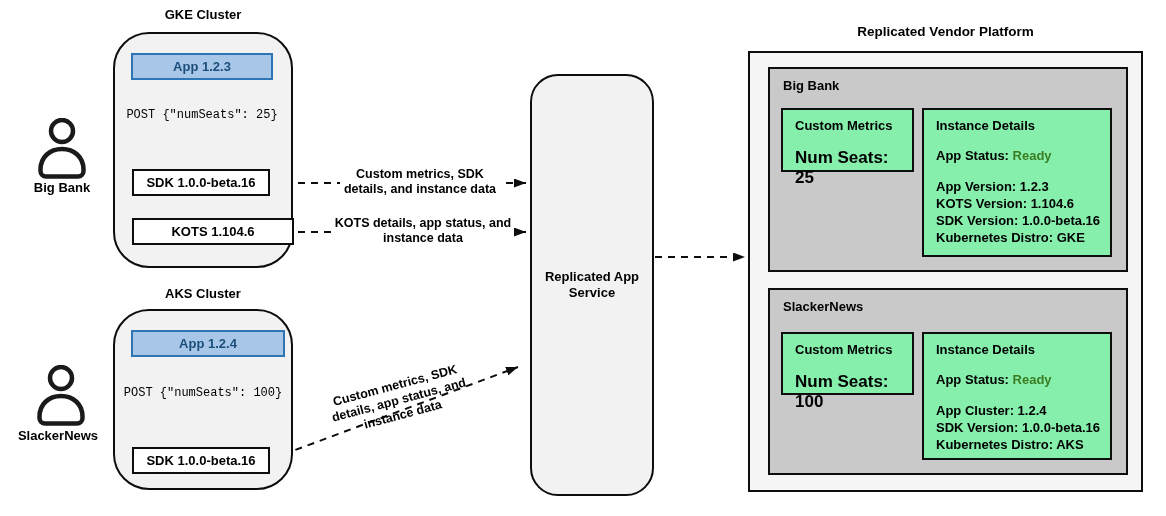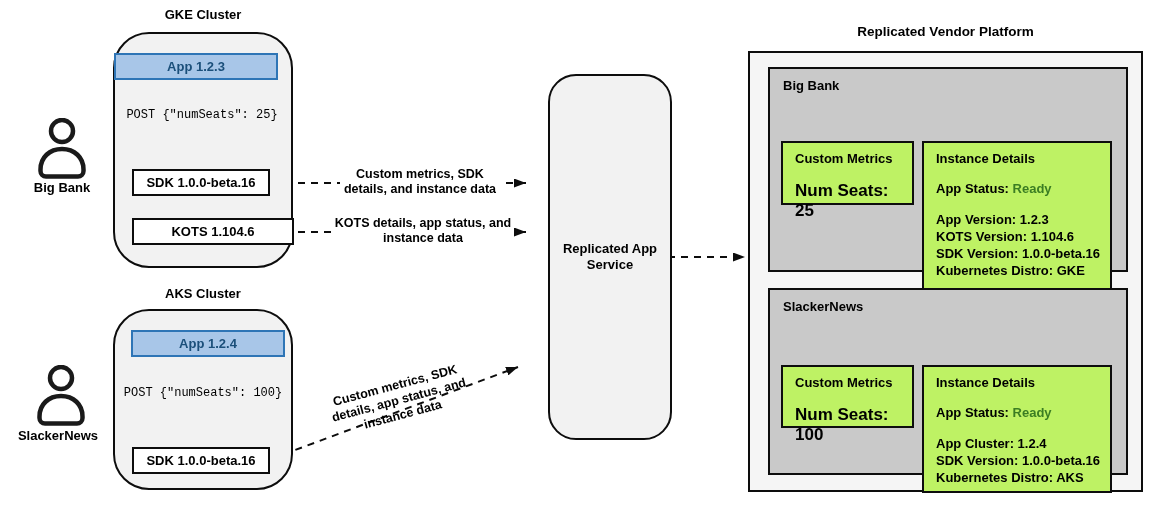--- a/index.html
+++ b/index.html
@@ -27,21 +27,21 @@
   .user-label { position:absolute; font-weight:bold; font-size:13px; color:#000; text-align:center; z-index:2; }
 
   .flow-label { position:absolute; font-weight:bold; font-size:12.5px; line-height:15px; color:#000;
                 text-align:center; z-index:2; }
   .flow-label.bg { background:#ffffff; padding:1px 0; }
   .flow-label.rot { transform:rotate(-15deg); }
 
   .platform-box { position:absolute; background:#f5f5f5; border:2px solid #0d0d0d; z-index:2; }
   .tenant-panel { position:absolute; background:#c9c9c9; border:2px solid #0d0d0d; }
   .tenant-name { position:absolute; left:13px; top:9px; font-weight:bold; font-size:13px; color:#000; }
-  .white-card { position:absolute; background:#bef264; border:2px solid #0d0d0d;margin-top:33px; }
+  .white-card { position:absolute; background:#86efac; border:2px solid #0d0d0d; }
   .card-title { position:absolute; left:12px; top:8px; font-weight:bold; font-size:13px; color:#000; }
   .metric-line { position:absolute; left:12px; top:38px; font-weight:bold; font-size:17px; color:#000; }
   .status-line { position:absolute; left:12px; top:38px; font-weight:bold; font-size:13px; color:#000; white-space:nowrap; }
   .status-green { color:#3b7d23; }
   .detail-lines { position:absolute; left:12px; top:68px; font-weight:bold; font-size:13px; color:#000; line-height:17px; white-space:nowrap; }
 </style>
 </head>
 <body>
 
 <div class="canvas">
@@ -71,36 +71,36 @@
   <div class="user-label" style="left:12px; top:180px; width:100px;">Big Bank</div>
 
   <svg class="user" style="left:33px; top:365px;" width="56" height="64" viewBox="0 0 56 64">
     <circle cx="28" cy="13" r="11" fill="none" stroke="#1a1a1a" stroke-width="4.5"></circle>
     <path d="M28 31 c-12.5 0 -21.5 8.5 -21.5 20.5 v1.5 a5.5 5.5 0 0 0 5.5 5.5 h32 a5.5 5.5 0 0 0 5.5 -5.5 v-1.5 c0 -12 -9 -20.5 -21.5 -20.5 z" fill="none" stroke="#1a1a1a" stroke-width="4.5" stroke-linejoin="round"></path>
   </svg>
   <div class="user-label" style="left:8px; top:428px; width:100px;">SlackerNews</div>
 
   <div class="cluster-title" style="left:113px; top:7px; width:180px;">GKE Cluster</div>
   <div class="cluster-box" style="left:113px; top:32px; width:180px; height:236px;"></div>
-  <div class="app-box" style="left:114px; top:53px; width:164px; height:27px;">App 1.2.3</div>
+  <div class="app-box" style="left:131px; top:53px; width:142px; height:27px;">App 1.2.3</div>
   <div class="post-text" style="left:117px; top:108px; width:170px;">POST {"numSeats": 25}</div>
   <div class="comp-box" style="left:132px; top:169px; width:138px; height:27px;">SDK 1.0.0-beta.16</div>
   <div class="comp-box" style="left:132px; top:218px; width:162px; height:27px;">KOTS 1.104.6</div>
 
   <div class="cluster-title" style="left:113px; top:286px; width:180px;">AKS Cluster</div>
   <div class="cluster-box" style="left:113px; top:309px; width:180px; height:181px;"></div>
   <div class="app-box" style="left:131px; top:330px; width:154px; height:27px;">App 1.2.4</div>
   <div class="post-text" style="left:113px; top:386px; width:180px;">POST {"numSeats": 100}</div>
   <div class="comp-box" style="left:132px; top:447px; width:138px; height:27px;">SDK 1.0.0-beta.16</div>
 
   <div class="flow-label bg" style="left:332px; top:215px; width:182px;">KOTS details, app status, and instance data</div>
   <div class="flow-label bg" style="left:340px; top:166px; width:160px;">Custom metrics, SDK details, and instance data</div>
   <div class="flow-label rot" style="left:324px; top:378px; width:150px;">Custom metrics, SDK details, app status, and instance data</div>
 
-  <div class="service-box" style="left:548px; top:74px; width:124px; height:366px;">
+  <div class="service-box" style="left:530px; top:74px; width:124px; height:422px;">
     <div class="lbl">Replicated App Service</div>
   </div>
 
   <div class="platform-title" style="left:748px; top:24px; width:395px; font-size:13.5px;">Replicated Vendor Platform</div>
   <div class="platform-box" style="left:748px; top:51px; width:395px; height:441px;">
 
     <div class="tenant-panel" style="left:18px; top:14px; width:360px; height:205px;">
       <div class="tenant-name">Big Bank</div>
       <div class="white-card" style="left:11px; top:39px; width:133px; height:64px;">
         <div class="card-title">Custom Metrics</div>

